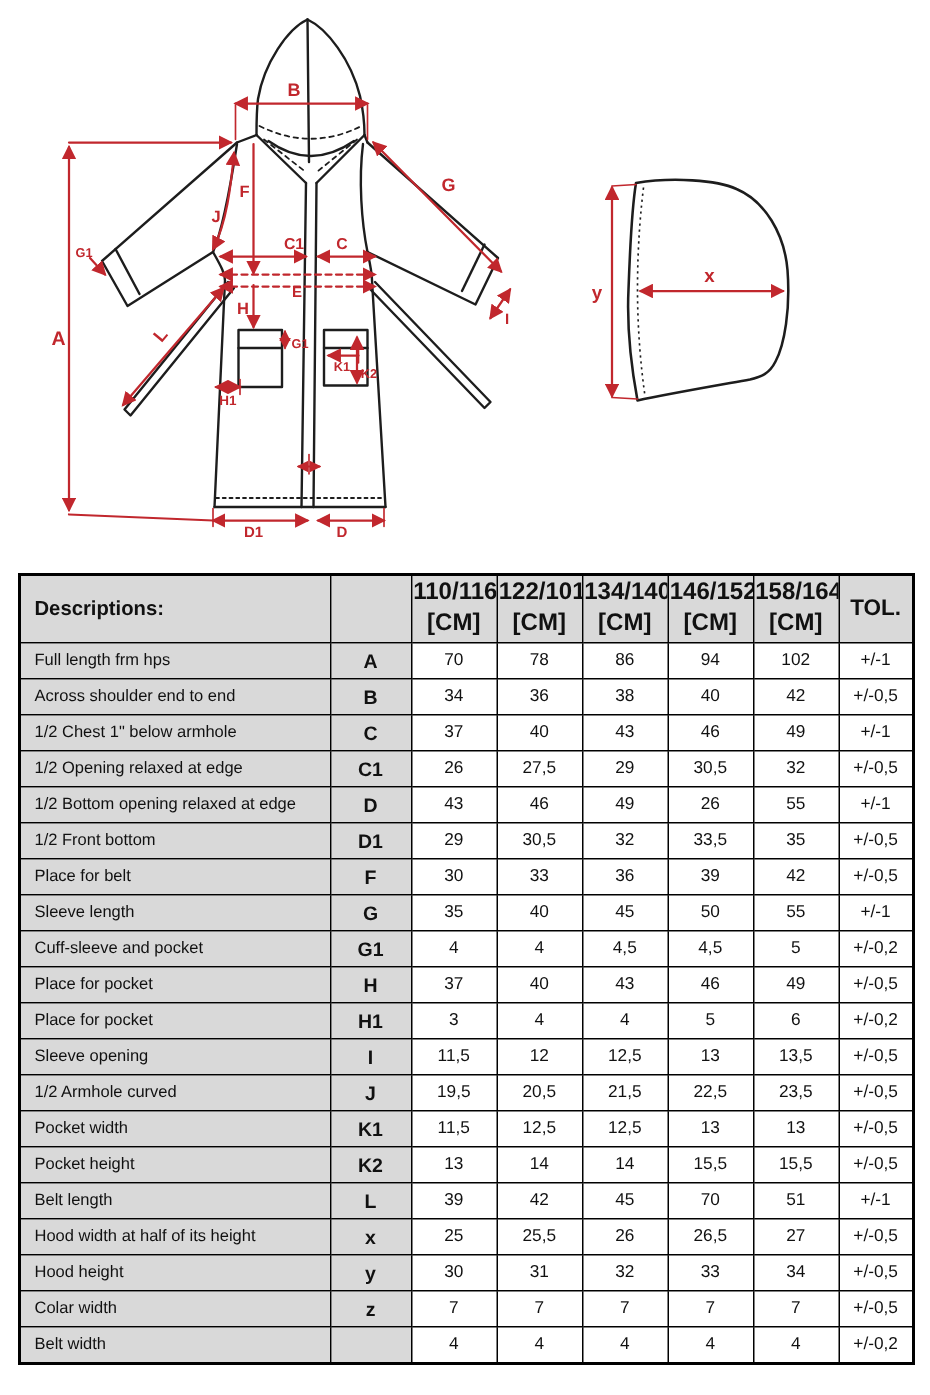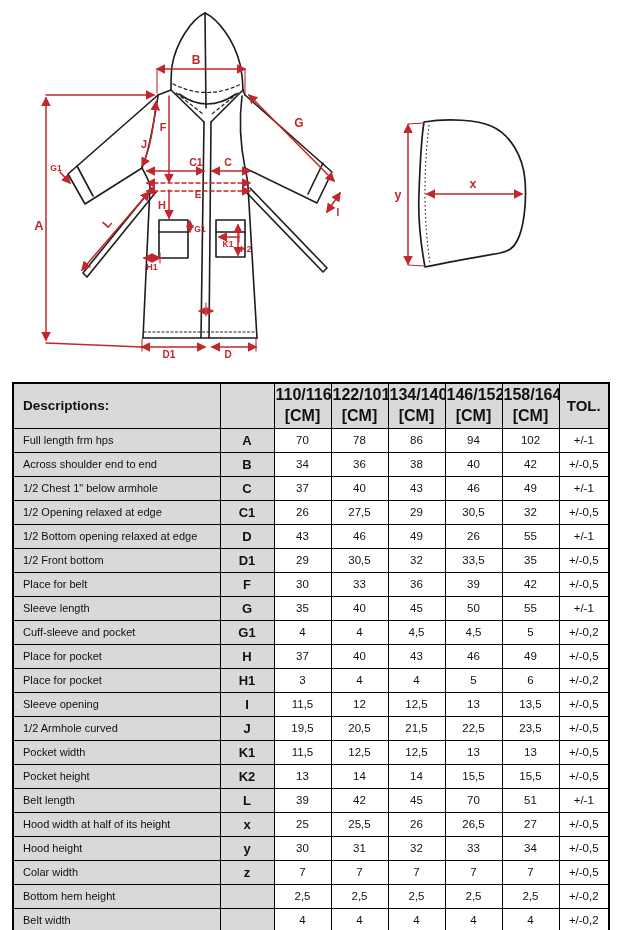--- a/index.html
+++ b/index.html
@@ -343,30 +343,20 @@
           <td class="desc">Colar width</td>
           <td class="letter">z</td>
           <td class="val">7</td>
           <td class="val">7</td>
           <td class="val">7</td>
           <td class="val">7</td>
           <td class="val">7</td>
           <td class="tol">+/-0,5</td>
         </tr>
         <tr>
-          <td class="desc">Bottom hem height</td>
-          <td class="letter"></td>
-          <td class="val">2,5</td>
-          <td class="val">2,5</td>
-          <td class="val">2,5</td>
-          <td class="val">2,5</td>
-          <td class="val">2,5</td>
-          <td class="tol">+/-0,2</td>
-        </tr>
-        <tr>
           <td class="desc">Belt width</td>
           <td class="letter"></td>
           <td class="val">4</td>
           <td class="val">4</td>
           <td class="val">4</td>
           <td class="val">4</td>
           <td class="val">4</td>
           <td class="tol">+/-0,2</td>
         </tr>
       </tbody>

